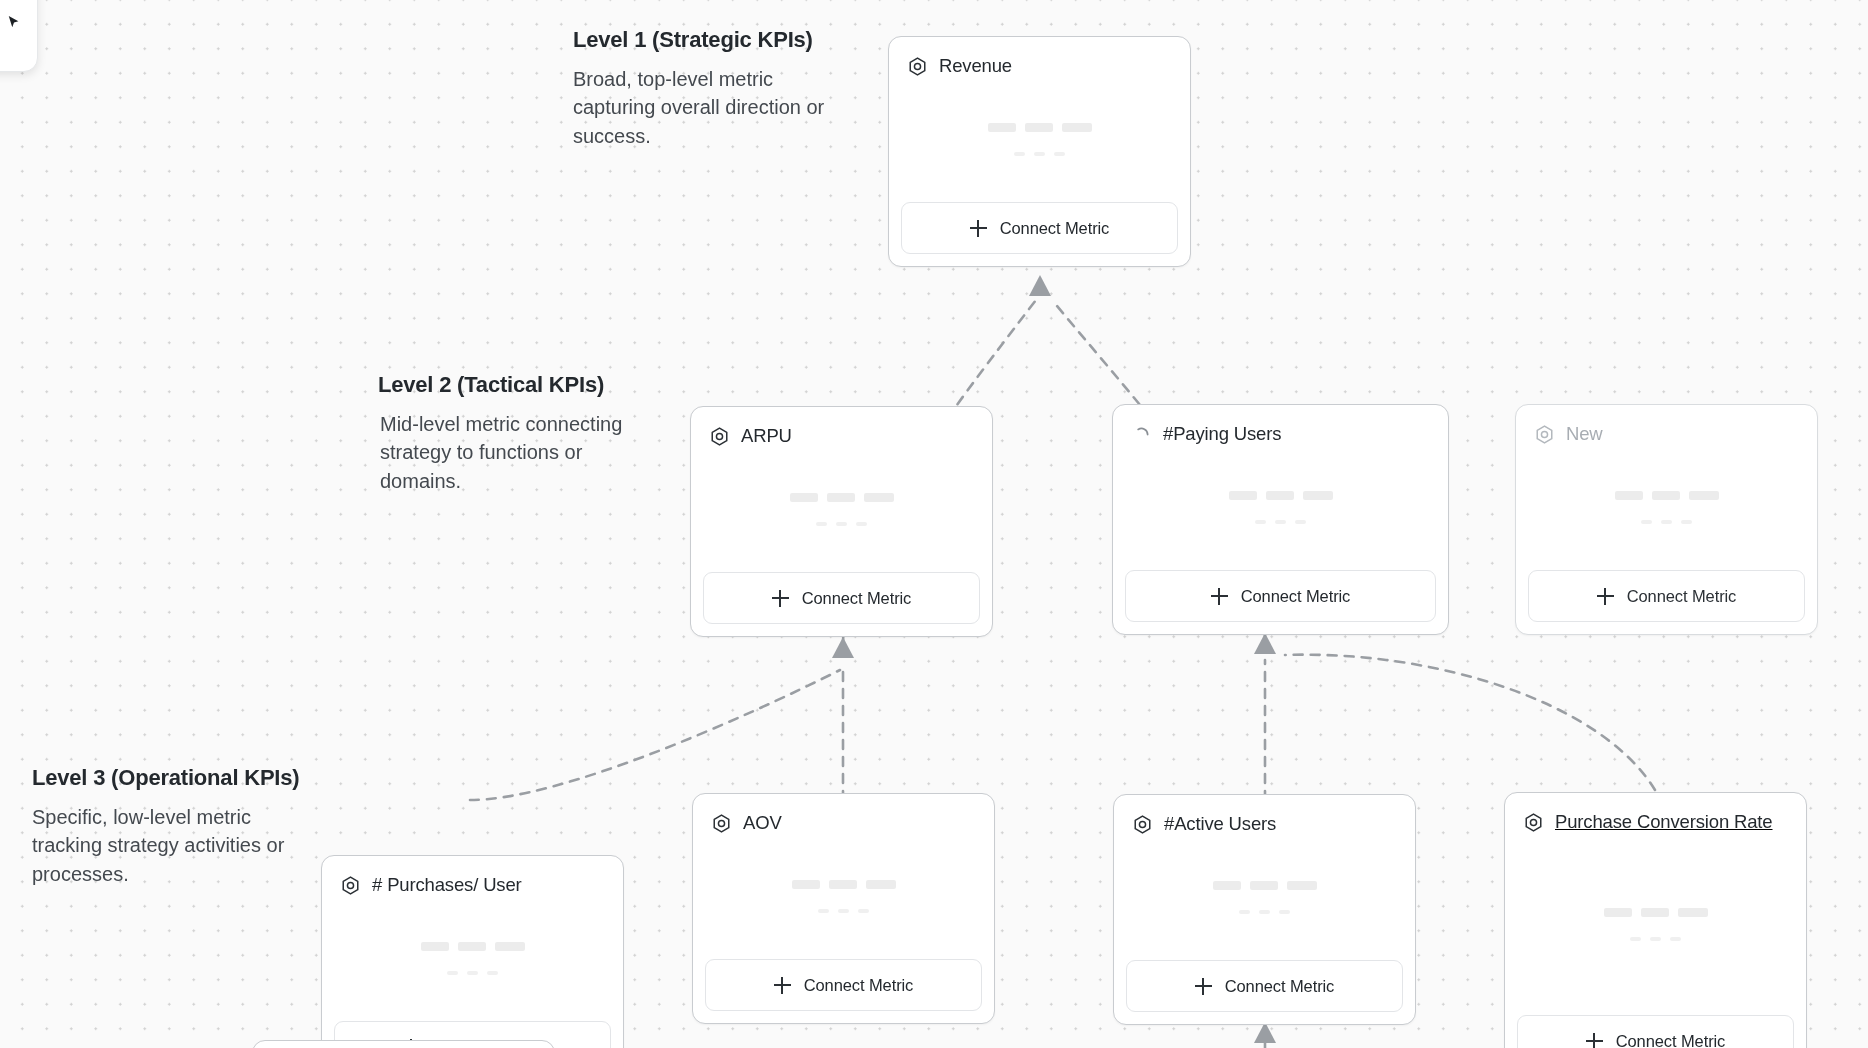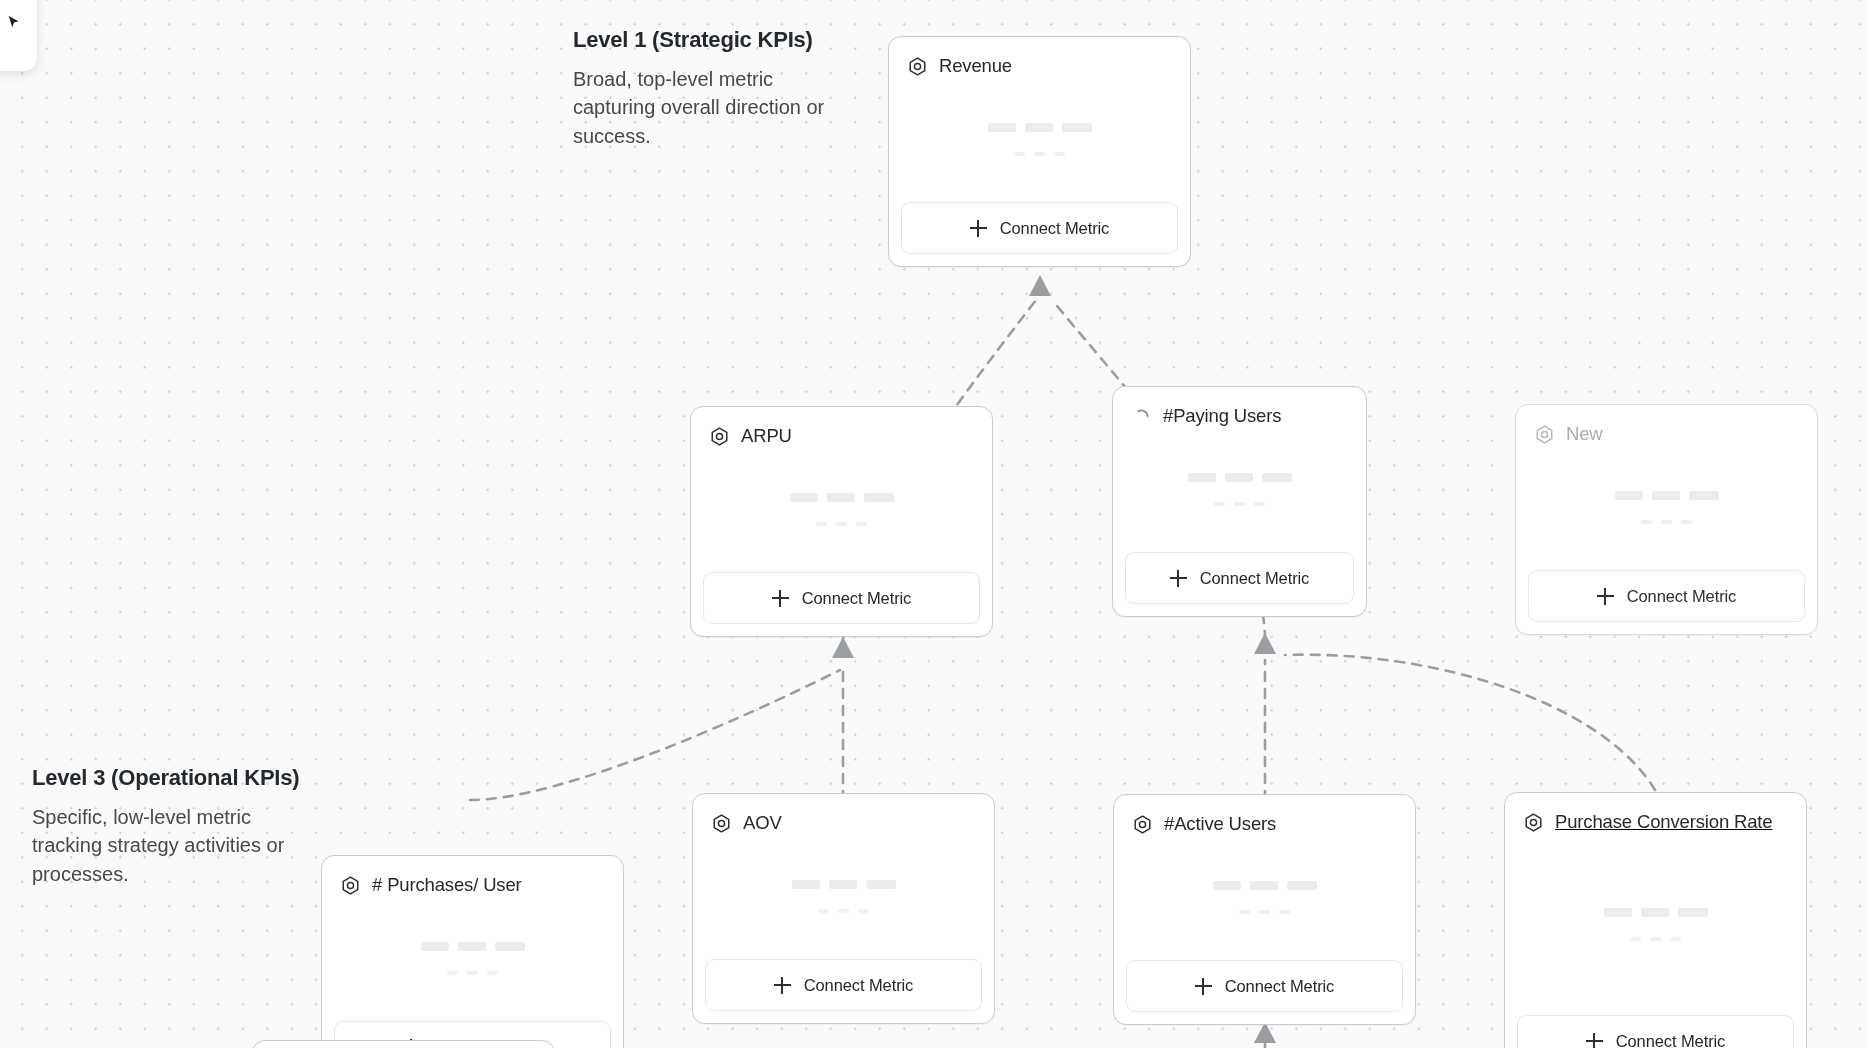--- a/index.html
+++ b/index.html
@@ -111,20 +111,24 @@
     <svg class="cursor-mark" viewBox="0 0 16 16">
       <path d="M2,1 L13,7 L8,8.5 L6,14 Z" fill="#1d2125"></path>
     </svg>
   </div>
 
   <div class="level-group" style="left:573px; top:27px;">
     <div class="level-title">Level 1 (Strategic KPIs)</div>
     <div class="level-desc">Broad, top-level metric capturing overall direction or success.</div>
   </div>
 
+  <div class="level-group" style="left:378px; top:372px;">
+    <div class="level-title">Level 2 (Tactical KPIs)</div>
+    <div class="level-desc" style="margin-left:2px;">Mid-level metric connecting strategy to functions or domains.</div>
+  </div>
 
   <div class="level-group" style="left:32px; top:765px;">
     <div class="level-title">Level 3 (Operational KPIs)</div>
     <div class="level-desc" style="margin-left:0px;">Specific, low-level metric tracking strategy activities or processes.</div>
   </div>
 
   <div class="card" style="left:888px; top:36px; width:303px; height:231px;">
     <div class="card-head">
       <svg class="card-icon" viewBox="0 0 24 24">
         <path d="M12 2.4 20.3 7.2 20.3 16.8 12 21.6 3.7 16.8 3.7 7.2 Z" fill="none" stroke="#2b3035" stroke-width="1.7" stroke-linejoin="round"></path>
@@ -169,21 +173,21 @@
         <span class="skel small" style="width:11px"></span>
         <span class="skel small" style="width:11px"></span>
       </div>
     </div>
     <div class="connect-btn">
       <span class="plus"></span>
       <span>Connect Metric</span>
     </div>
   </div>
 
-  <div class="card" style="left:1112px; top:386px; width:255px; height:231px;">
+  <div class="card" style="left:1112px; top:404px; width:337px; height:231px;">
     <div class="card-head">
       <svg class="card-icon" viewBox="0 0 24 24">
         <path d="M19 12 A7 7 0 0 0 8.2 6.2" fill="none" stroke="#8a8f95" stroke-width="2" stroke-linecap="round"></path>
       </svg>
       <span class="card-title">#Paying Users</span>
     </div>
     <div class="card-body">
       <div class="skel-row">
         <span class="skel big" style="width:28px"></span>
         <span class="skel big" style="width:28px"></span>

